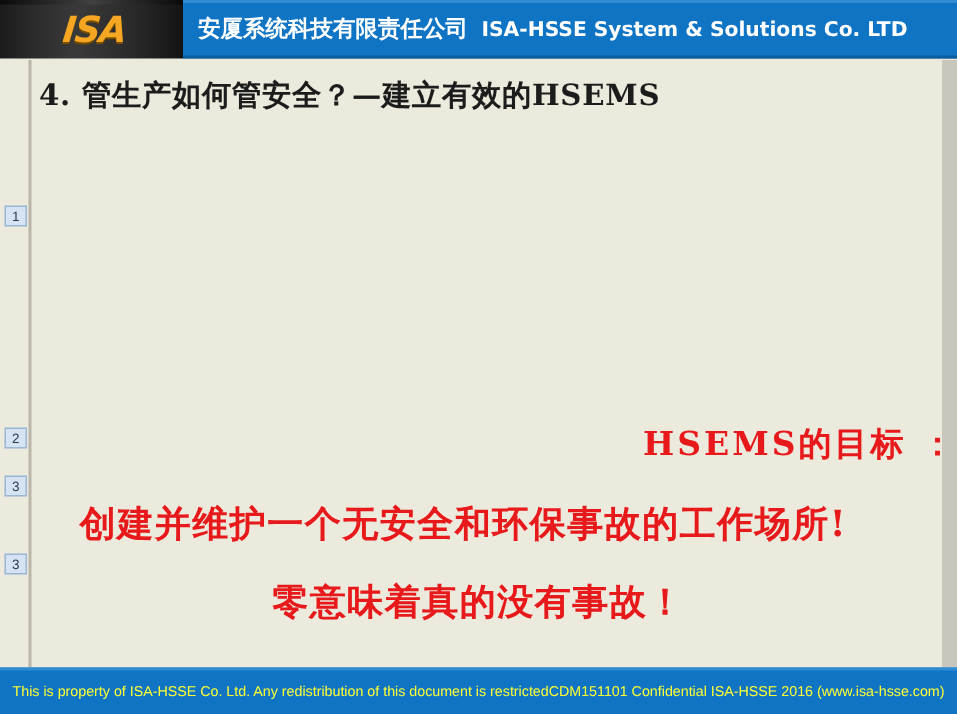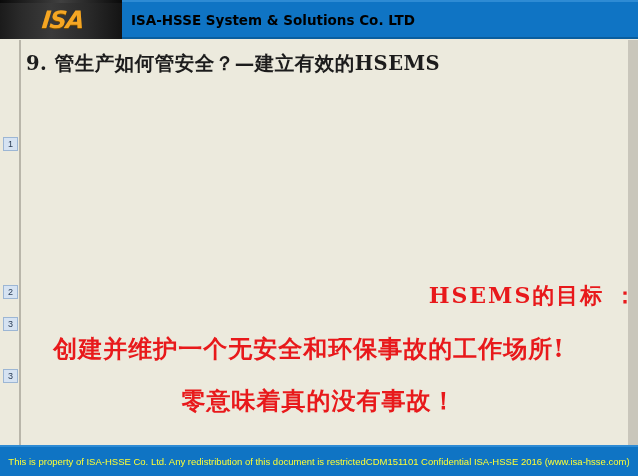--- a/index.html
+++ b/index.html
@@ -68,21 +68,21 @@
   .header-title-cn {
     color: #ffffff;
     font-family: "DejaVu Sans", sans-serif;
     font-weight: 700;
     font-size: 15px;
     letter-spacing: 0px;
     margin-left: 10px;
     white-space: nowrap;
   }
   .header-title-en {
-    color: #000000;
+    color: #ffffff;
     font-family: "DejaVu Sans", sans-serif;
     font-weight: 700;
     font-size: 13.5px;
     margin-left: 9px;
     white-space: nowrap;
   }
 
   
   .frame-left {
     position: absolute;
@@ -211,29 +211,30 @@
 </head>
 <body>
 
 <div id="slide">
 
   <div class="header">
     <div class="logo-box">
       <span class="logo-text">ISA</span>
     </div>
     <div class="header-bar">
+      <span class="header-title-cn">安厦系统科技有限责任公司</span>
       <span class="header-title-en">ISA-HSSE  System &amp; Solutions Co. LTD</span>
     </div>
   </div>
 
   <div class="frame-left-fill"></div>
   <div class="frame-left"></div>
   <div class="frame-right"></div>
 
-  <div class="slide-title">9. 管生产如何管安全？—建立有效的HSEMS</div>
+  <div class="slide-title">4. 管生产如何管安全？—建立有效的HSEMS</div>
 
 
   <div class="red-head">HSEMS的目标 ：</div>
   <div class="red-line1">创建并维护一个无安全和环保事故的工作场所!</div>
   <div class="red-line2">零意味着真的没有事故！</div>
 
   <div class="anim-tag" style="left:3px; top:137px;">1</div>
   <div class="anim-tag" style="left:3px; top:285px;">2</div>
   <div class="anim-tag" style="left:3px; top:317px;">3</div>
   <div class="anim-tag" style="left:3px; top:369px;">3</div>

